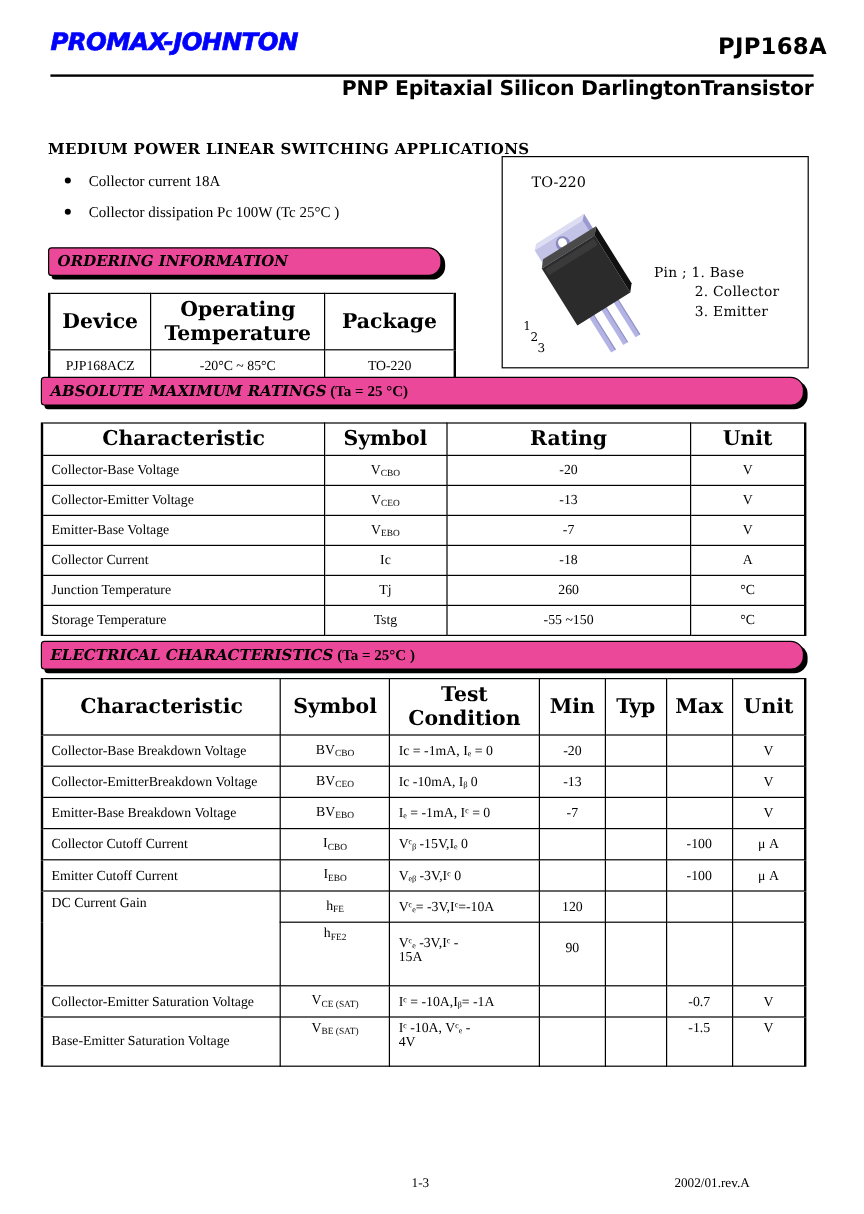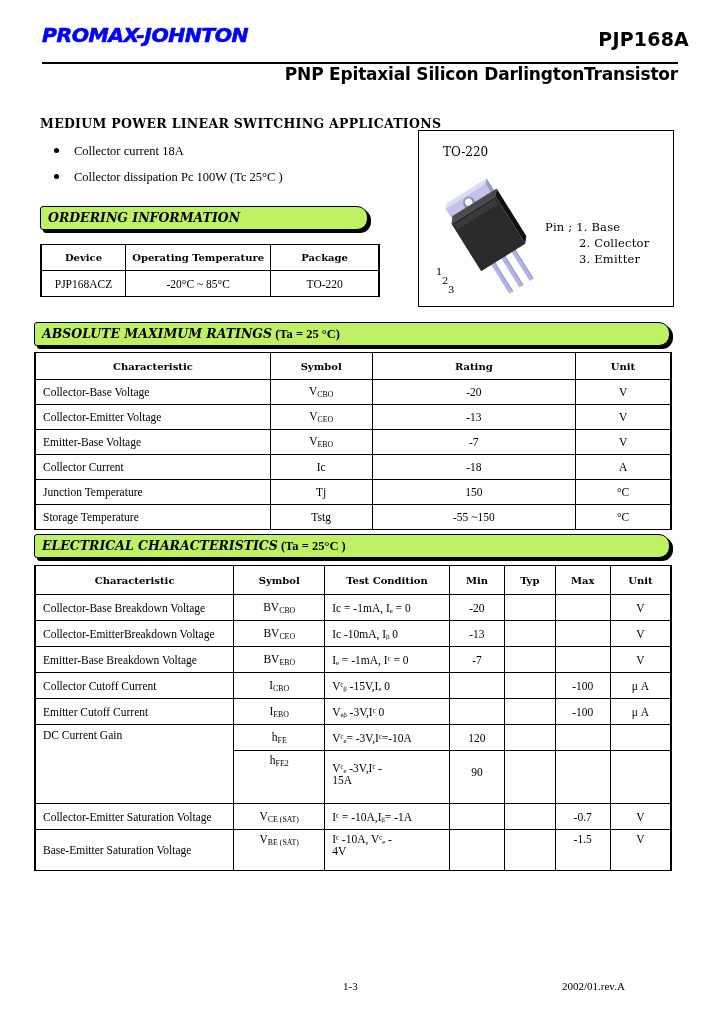--- a/index.html
+++ b/index.html
@@ -129,21 +129,21 @@
     left: 12px; top: 28px;
     width: 130px; height: 140px;
   }
 
   
   .banner {
     position: absolute;
     height: 24px;
     border: 1.6px solid #000;
     border-radius: 3px 11px 11px 3px;
-    background: #bef264;
+    background: #ec4899;
     box-shadow: 3px 3px 0 0 #000;
     box-sizing: border-box;
   }
   .banner-text {
     position: absolute;
     left: 7px; top: 3px;
     font-family: "DejaVu Serif", serif;
     font-style: italic;
     font-weight: bold;
     font-size: 12.5px;
@@ -167,21 +167,21 @@
     border: 1px solid #000;
     font-size: 11.5px;
     padding: 3px 4px;
     vertical-align: middle;
     font-family: "Liberation Serif", serif;
   }
   table.dt th {
     font-weight: bold;
     text-align: center;
     font-family: "DejaVu Serif", serif;
-    font-size: 10px;
+    font-size: 17px;
     margin-top: 33px;
   }
   table.dt td.c { text-align: center; }
   table.dt td.l { text-align: left; padding-left: 7px; }
   .thick-top > th, .thick-top > td { border-top-width: 2px; }
   .thick-bot > th, .thick-bot > td { border-bottom-width: 2px; }
   .outer-l { border-left-width: 2px !important; }
   .outer-r { border-right-width: 2px !important; }
 
   sub {
@@ -297,21 +297,21 @@
     </thead>
     <tbody>
       <tr>
         <td class="c outer-l">PJP168ACZ</td>
         <td class="c">-20°C ~   85°C</td>
         <td class="c outer-r">TO-220</td>
       </tr>
     </tbody>
   </table>
 
-  <div class="banner" style="left:34px; top:322px; width:636px;">
+  <div class="banner" style="left:34px; top:314px; width:636px;">
     <div class="banner-text"><span>ABSOLUTE MAXIMUM RATINGS</span><span class="plain"> (Ta = 25 °C)</span></div>
   </div>
 
   <table class="dt" id="absmax-table">
     <colgroup>
         <col style="width:37%">
         <col style="width:16%">
         <col style="width:32%">
         <col style="width:15%">
       </colgroup>
@@ -344,21 +344,21 @@
         </tr>
         <tr>
           <td class="l outer-l">Collector Current</td>
           <td class="c">Ic</td>
           <td class="c">-18</td>
           <td class="c outer-r">A</td>
         </tr>
         <tr>
           <td class="l outer-l">Junction Temperature</td>
           <td class="c">Tj</td>
-          <td class="c">150</td>
+          <td class="c">260</td>
           <td class="c outer-r">°C</td>
         </tr>
         <tr class="thick-bot">
           <td class="l outer-l">Storage Temperature</td>
           <td class="c">Tstg</td>
           <td class="c">-55 ~150</td>
           <td class="c outer-r">°C</td>
         </tr>
       </tbody>
   </table>

